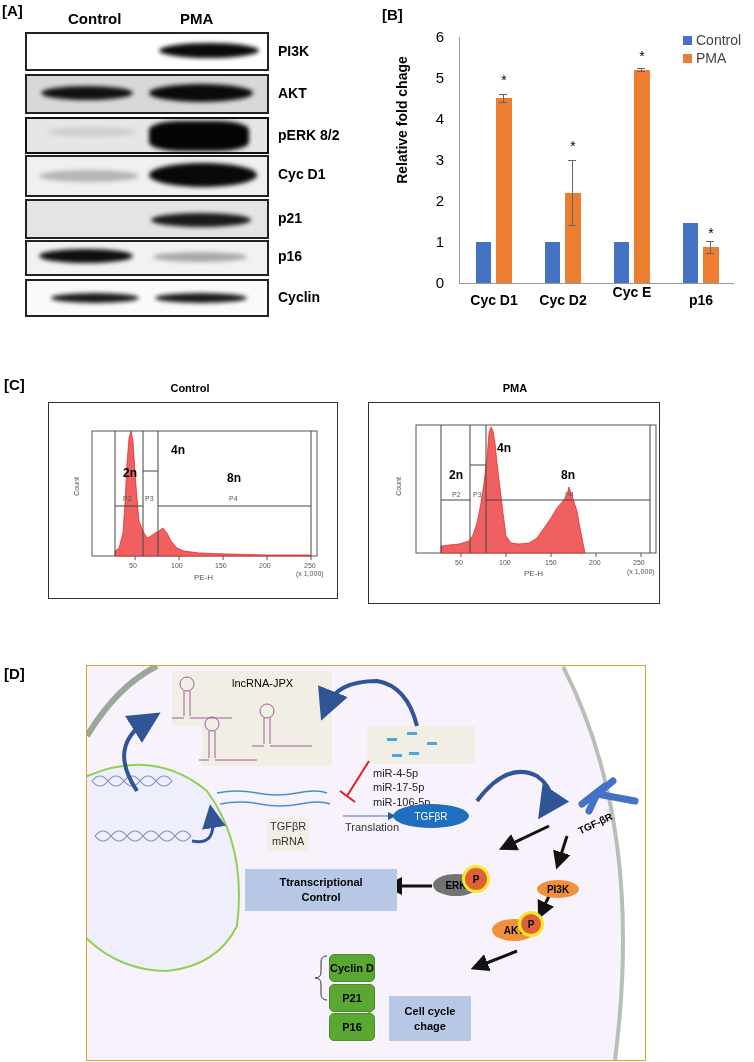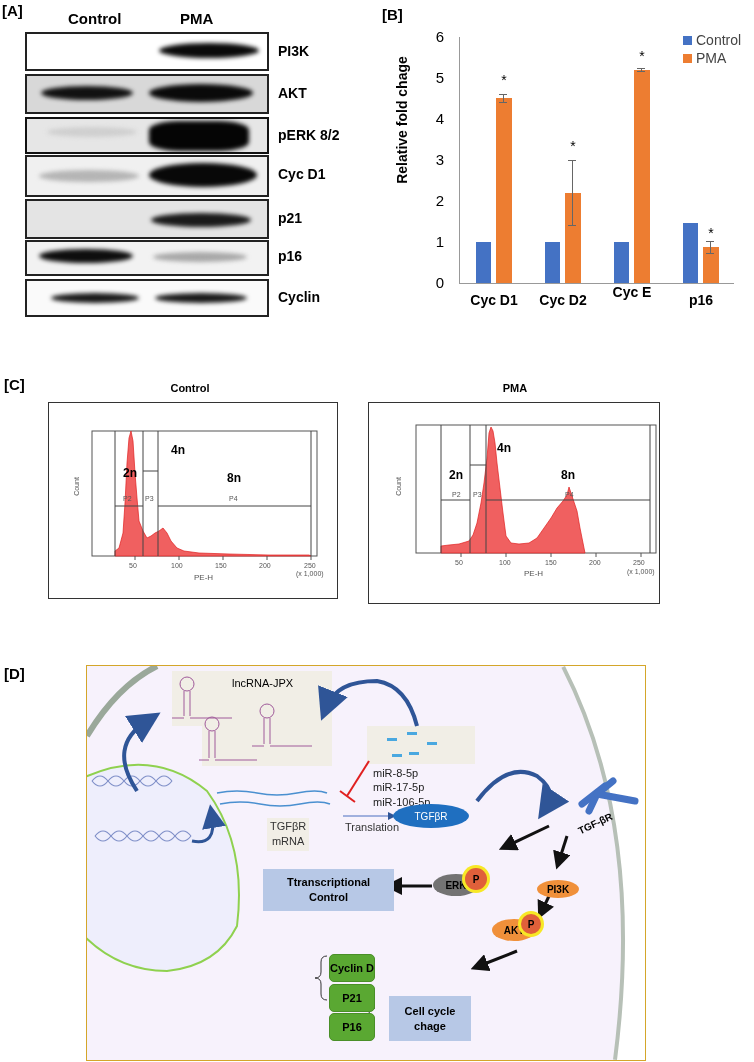--- a/index.html
+++ b/index.html
@@ -301,39 +301,39 @@
       <line x1="462" y1="230" x2="455" y2="245"></line>
       <line x1="430" y1="285" x2="392" y2="300"></line>
     </g>
 
     <path d="M240,290 q-6,0 -6,6 v10 q0,6 -6,6 q6,0 6,6 v10 q0,6 6,6" stroke="#333" fill="none"></path>
     <path d="M276,320 q6,0 6,6 v10 q0,6 6,6 q-6,0 -6,6 v10 q0,6 -6,6" stroke="#333" fill="none"></path>
   </svg>
 
   <div class="abs" style="left:145px;top:11px;font-weight:normal;font-size:11px;">lncRNA-JPX</div>
   <div class="mirtext" style="left:286px;top:100px;">
-    <div>miR-8-5p</div>
+    <div>miR-4-5p</div>
     <div>miR-17-5p</div>
     <div>miR-106-5p</div>
   </div>
   <div class="abs" style="left:180px;top:152px;font-size:11px;color:#333;text-align:center;background:#f1eee6;padding:1px 3px;line-height:1.4;">
     <div>TGFβR</div>
     <div>mRNA</div>
   </div>
   <div class="abs" style="left:258px;top:155px;font-size:11px;color:#333;">Translation</div>
   <div class="oval" style="left:306px;top:138px;width:76px;height:24px;background:#1f6fc0;color:#fff;font-weight:normal;">TGFβR</div>
   <div class="abs" style="left:490px;top:152px;font-weight:bold;font-size:10px;transform:rotate(-25deg);">TGF-βR</div>
 
   <div class="oval" style="left:346px;top:208px;width:46px;height:22px;background:#737373;">ERK</div>
   <div class="oval" style="left:378px;top:202px;width:22px;height:22px;background:#e0603a;box-shadow:0 0 0 3px #f7e826;">P</div>
   <div class="oval" style="left:450px;top:214px;width:42px;height:18px;background:#f0903a;">PI3K</div>
   <div class="oval" style="left:405px;top:253px;width:44px;height:22px;background:#f0903a;">AKT</div>
   <div class="oval" style="left:434px;top:248px;width:20px;height:20px;background:#e0603a;box-shadow:0 0 0 3px #f7e826;">P</div>
 
-  <div class="bluebox" style="left:158px;top:203px;width:131px;height:42px;margin-left:18px;">
+  <div class="bluebox" style="left:158px;top:203px;width:152px;height:42px;">
     <div>
         <div>Ttranscriptional</div>
         <div>Control</div>
       </div>
   </div>
   <div class="greenbox" style="left:242px;top:288px;width:44px;height:26px;">Cyclin D</div>
   <div class="greenbox" style="left:242px;top:318px;width:44px;height:26px;">P21</div>
   <div class="greenbox" style="left:242px;top:347px;width:44px;height:26px;">P16</div>
   <div class="bluebox" style="left:302px;top:330px;width:82px;height:45px;">
     <div>

